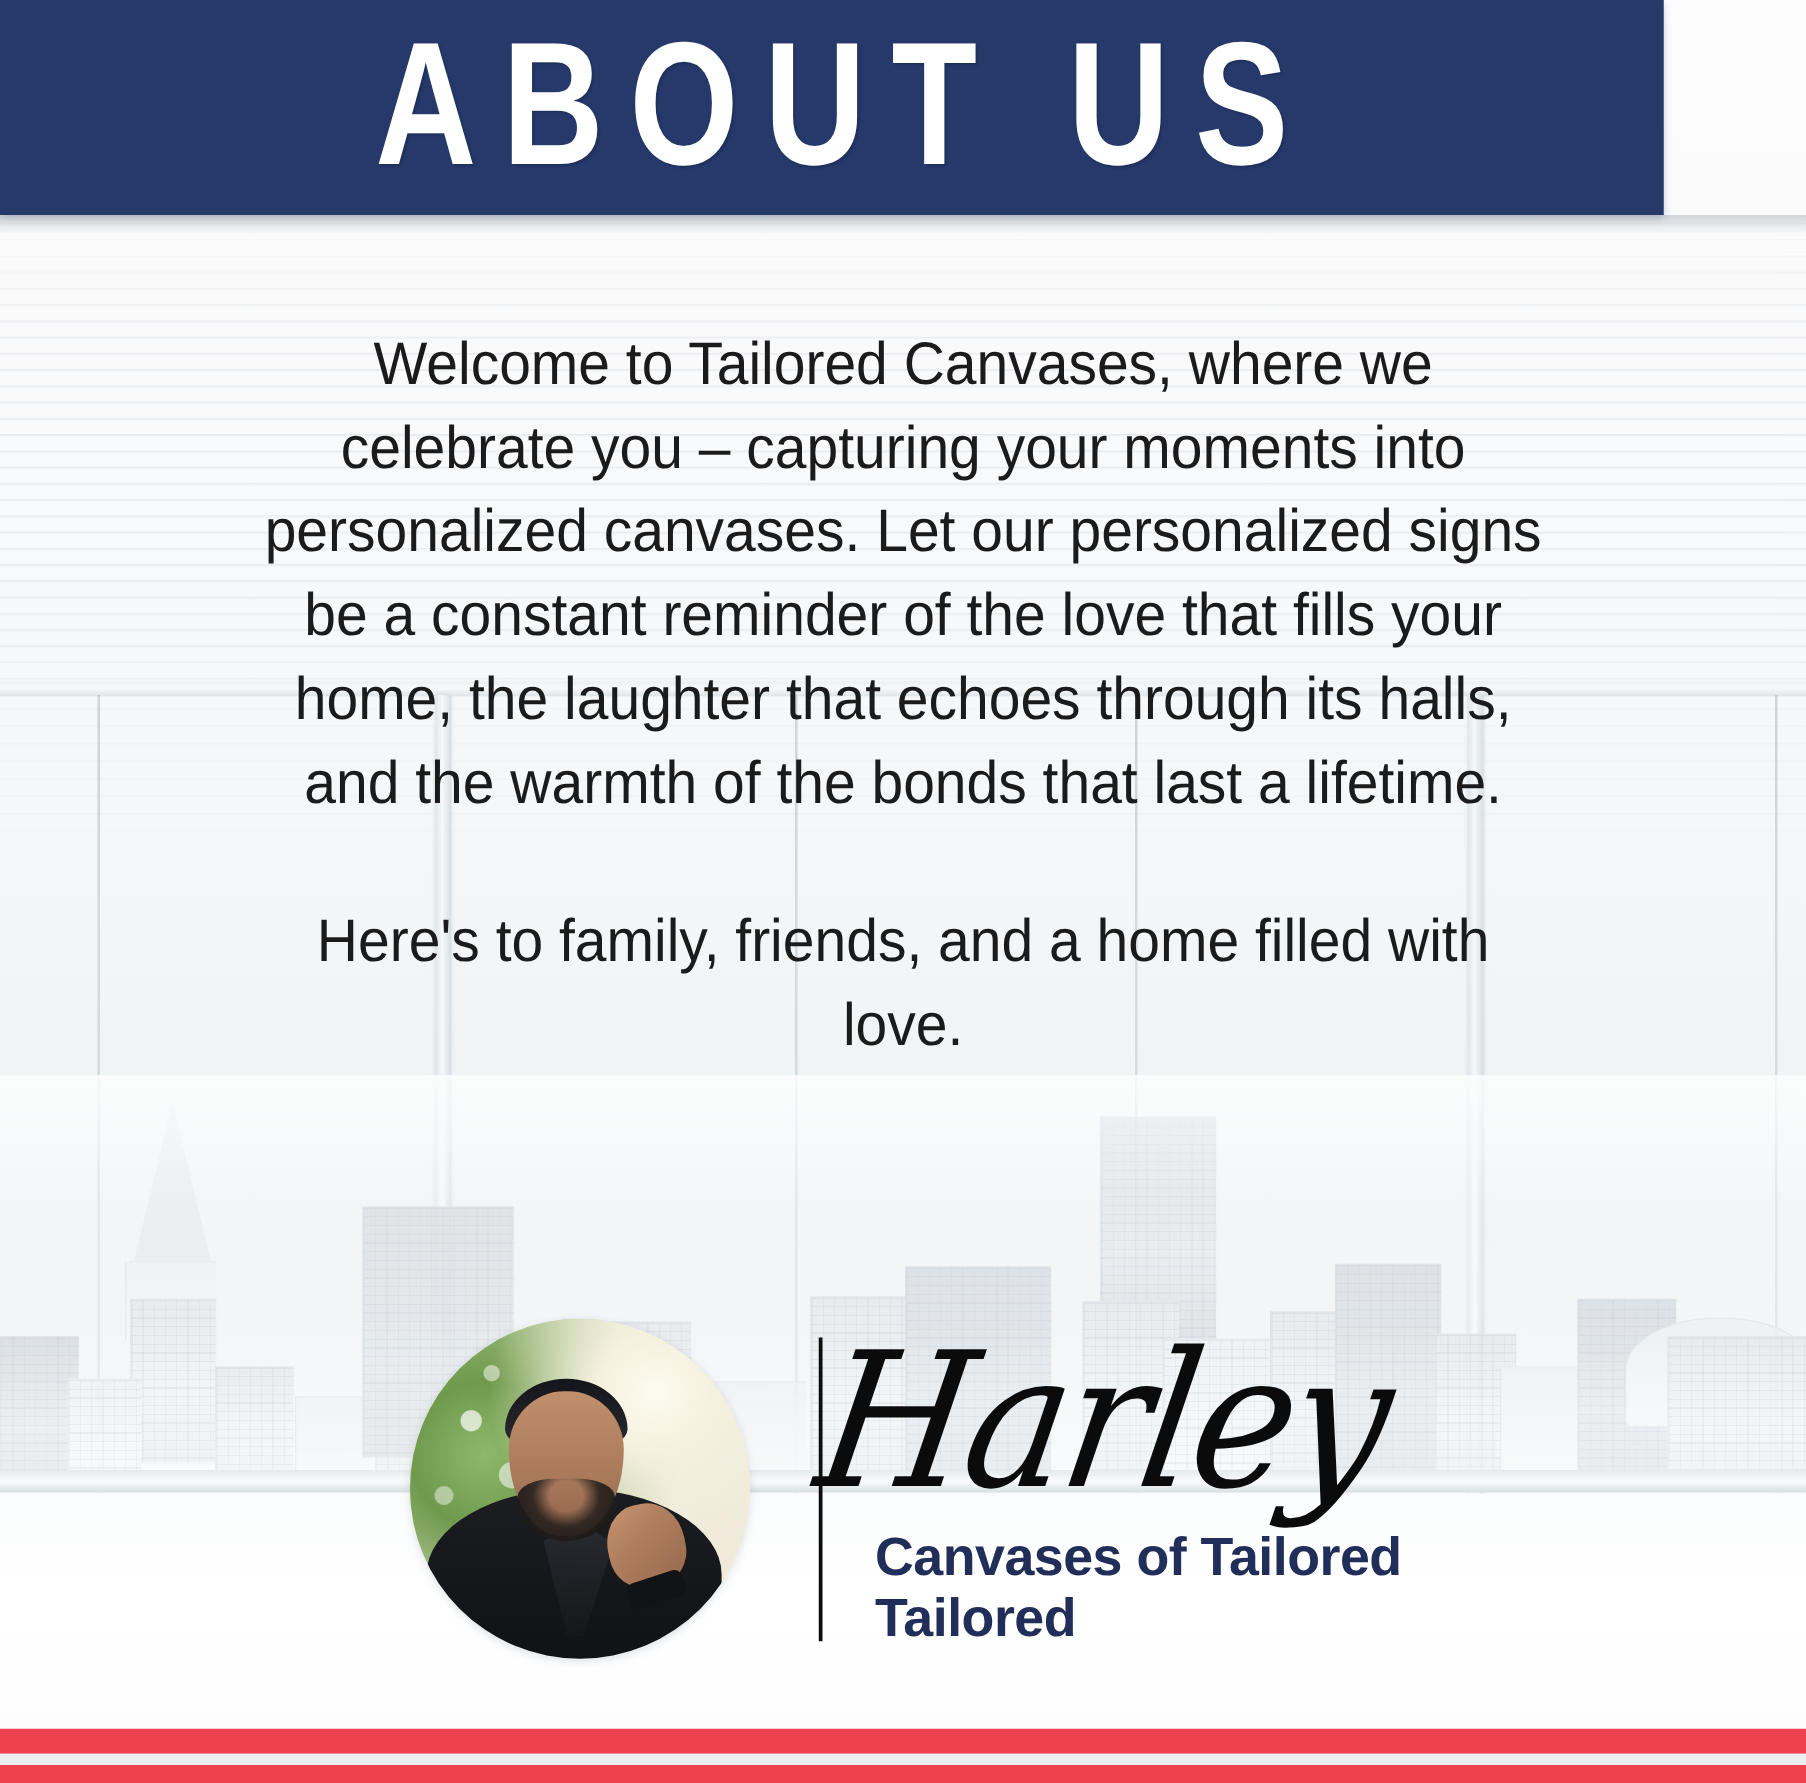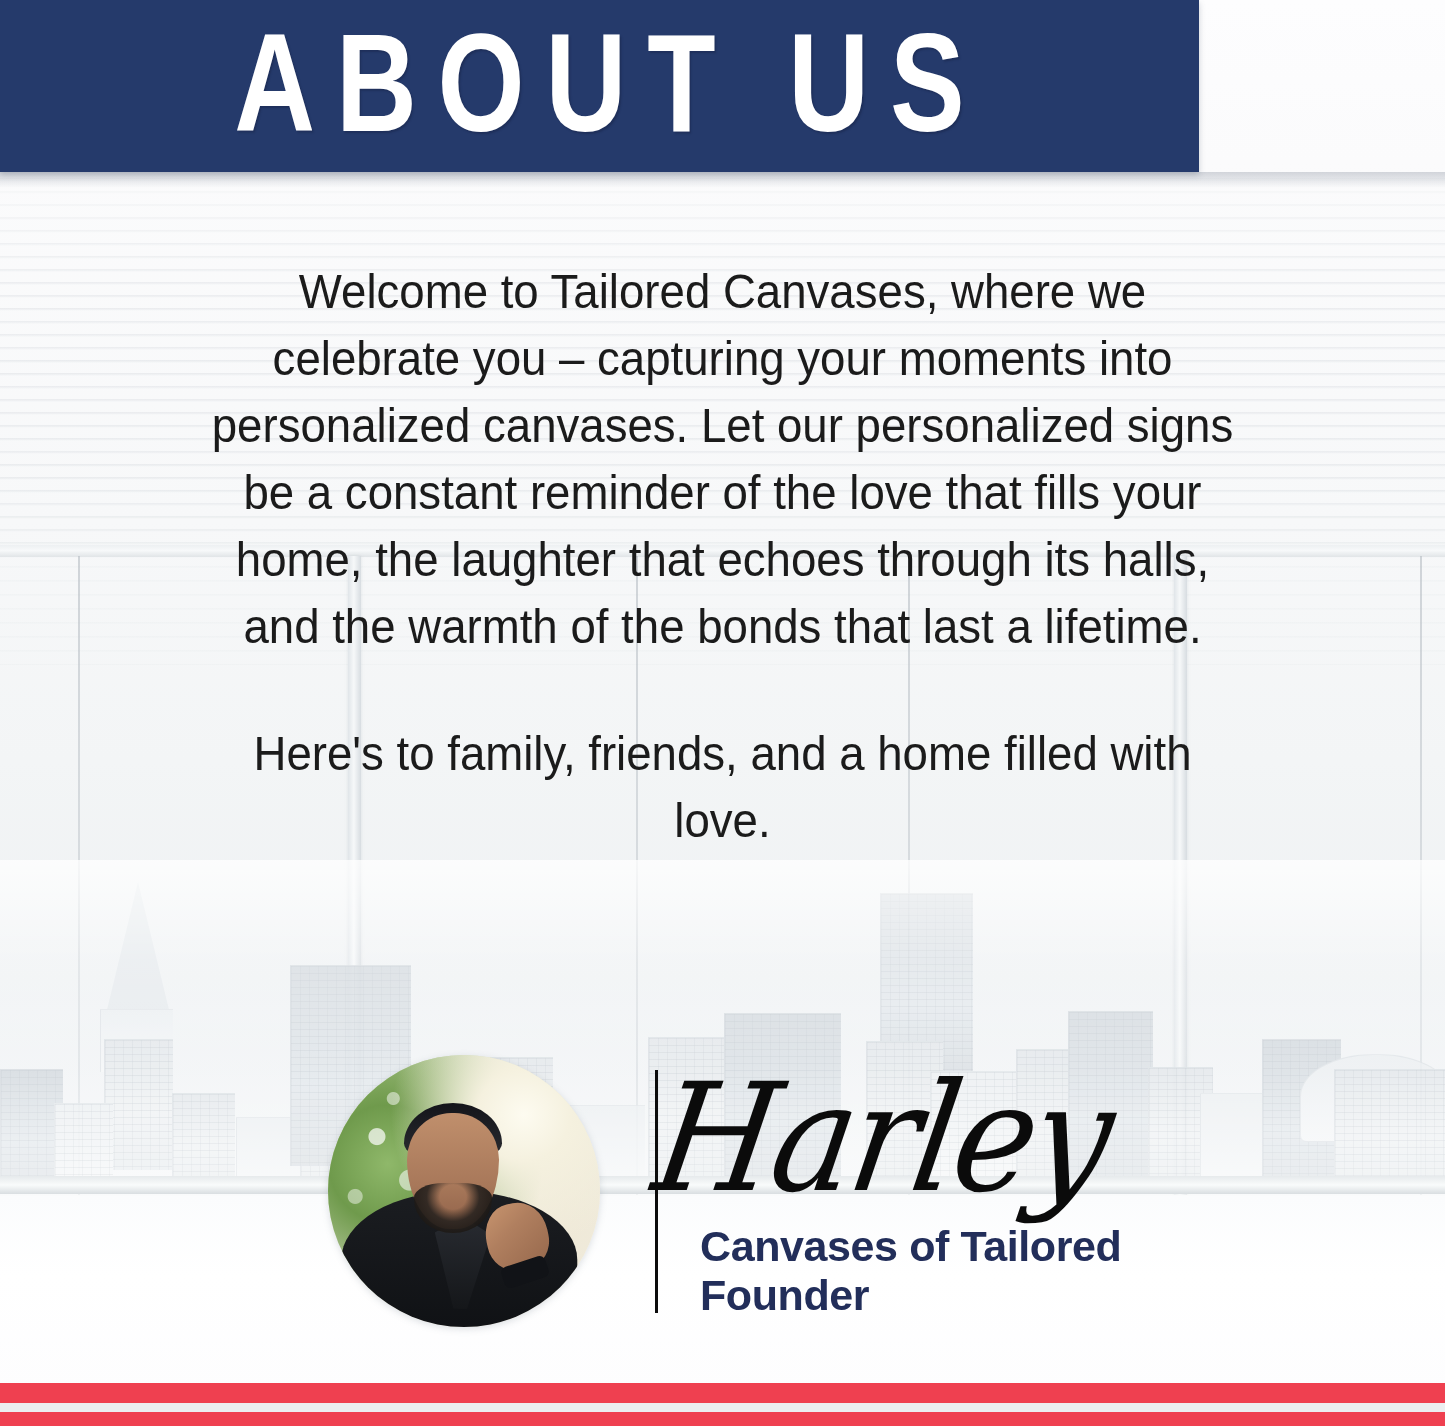--- a/index.html
+++ b/index.html
@@ -158,21 +158,21 @@
     left: 0; right: 0;
     top: 1196px;
     height: 200px;
     background: linear-gradient(to bottom,#fbfcfd,#ffffff 40%,#fdfdfe);
   }
 
   
   .header-banner {
     position: absolute;
     left: 0; top: 0;
-    width: 1199px;
+    width: 1331px;
     height: 172px;
     background: #253a6b;
     z-index: 5;
     box-shadow: 0 3px 6px rgba(90,100,120,.30);
   }
   .header-title {
     position: absolute;
     left: 0; right: 0;
     top: 8px;
     text-align: center;
@@ -485,20 +485,20 @@
     <div class="ph-hand"></div>
     <div class="ph-watch"></div>
   </div>
 
   <div class="divider-line"></div>
 
   <div class="signature">Harley</div>
 
   <div class="founder-role">
     <div>Canvases of Tailored</div>
-    <div>Founder</div>
+    <div>Tailored</div>
   </div>
 
   <div class="stripe s1"></div>
   <div class="stripe-gap"></div>
   <div class="stripe s2"></div>
 
 </div>
 
 </body></html>

